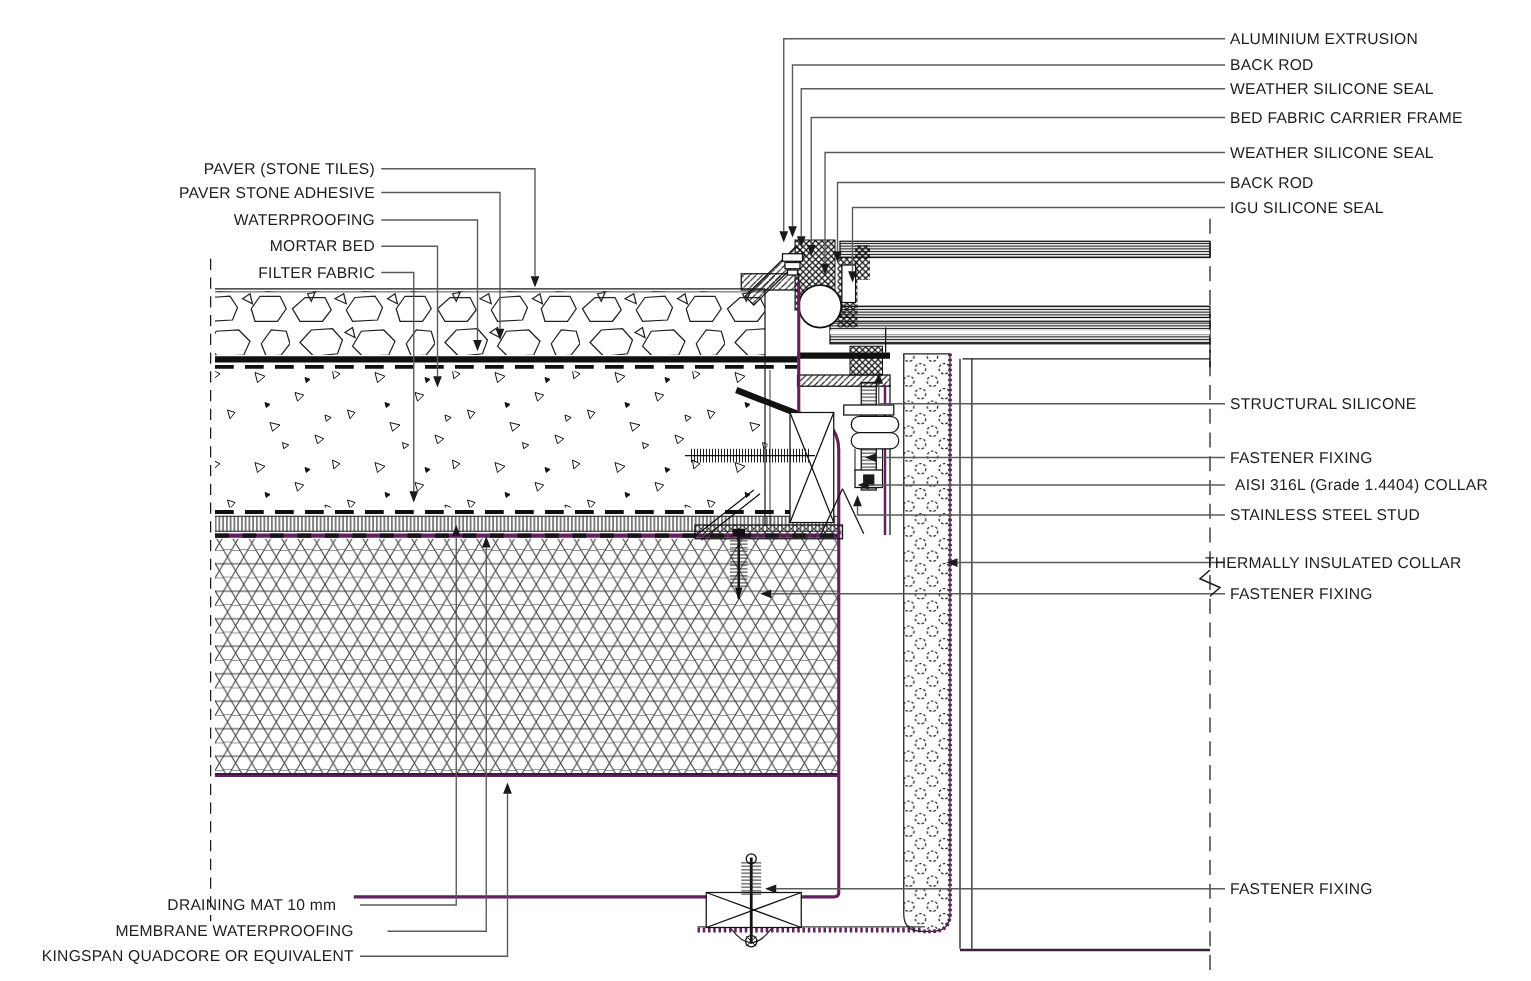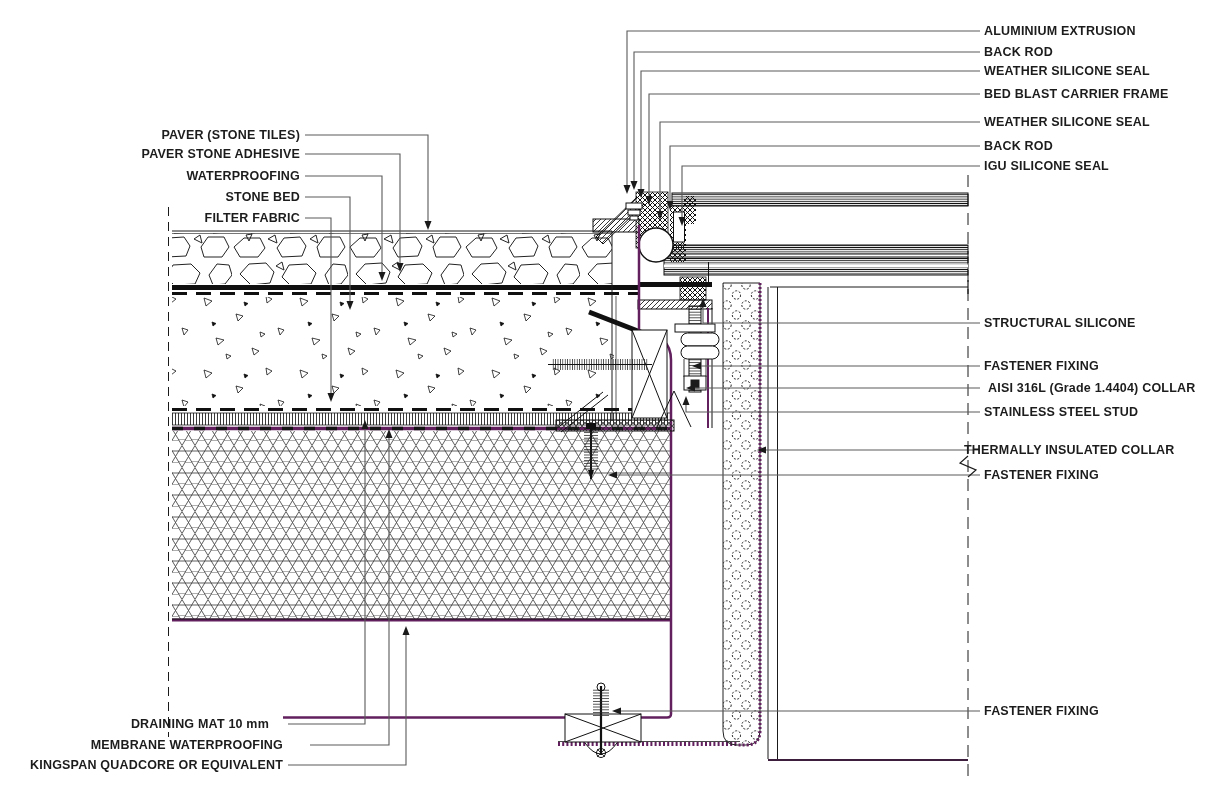--- a/index.html
+++ b/index.html
@@ -1,20 +1,20 @@
 <!DOCTYPE html>
 <html><head>
 <meta charset="utf-8">
 <style>
   html,body{margin:0;padding:0;background:#ffffff;}
   #canvas{position:relative;width:1225px;height:785px;background:#fff;overflow:hidden;
           font-family:"Liberation Sans", sans-serif;}
   svg{position:absolute;left:0;top:0;}
   .lbl{position:absolute;font-size:12.5px;line-height:14px;color:#1c1c1c;
-       white-space:nowrap;letter-spacing:.2px;font-weight:bold;}
+       white-space:nowrap;letter-spacing:.2px;}
   .lbl.la-r{text-align:left;}
   .lbl.la-l{text-align:left;}
 </style>
 </head>
 <body>
 
 <div id="canvas">
 
 <svg width="1225" height="785" viewBox="0 0 1225 785">
   <defs>
@@ -255,31 +255,31 @@
     <polygon points="617,471.5 617,478.5 608,475"></polygon>
     <polygon points="621,707.5 621,714.5 612,711"></polygon>
   </g>
 
   <path d="M968,456 L960,463 L976,470 L968,477" fill="none" stroke="#1a1a1a" stroke-width="1.2"></path>
 </svg>
 
 <div class="lbl la-r" style="right:925px;top:128px">PAVER (STONE TILES)</div>
 <div class="lbl la-r" style="right:925px;top:147px">PAVER STONE ADHESIVE</div>
 <div class="lbl la-r" style="right:925px;top:169px">WATERPROOFING</div>
-<div class="lbl la-r" style="right:925px;top:190px">STONE BED</div>
+<div class="lbl la-r" style="right:925px;top:190px">MORTAR BED</div>
 <div class="lbl la-r" style="right:925px;top:211px">FILTER FABRIC</div>
 
 <div class="lbl la-r" style="right:956px;top:717px">DRAINING MAT 10 mm</div>
 <div class="lbl la-r" style="right:942px;top:738px">MEMBRANE WATERPROOFING</div>
 <div class="lbl la-r" style="right:942px;top:758px">KINGSPAN QUADCORE OR EQUIVALENT</div>
 
 <div class="lbl la-l" style="left:984px;top:24px">ALUMINIUM EXTRUSION</div>
 <div class="lbl la-l" style="left:984px;top:45px">BACK ROD</div>
 <div class="lbl la-l" style="left:984px;top:64px">WEATHER SILICONE SEAL</div>
-<div class="lbl la-l" style="left:984px;top:87px">BED BLAST CARRIER FRAME</div>
+<div class="lbl la-l" style="left:984px;top:87px">BED FABRIC CARRIER FRAME</div>
 <div class="lbl la-l" style="left:984px;top:115px">WEATHER SILICONE SEAL</div>
 <div class="lbl la-l" style="left:984px;top:139px">BACK ROD</div>
 <div class="lbl la-l" style="left:984px;top:159px">IGU SILICONE SEAL</div>
 
 <div class="lbl la-l" style="left:984px;top:316px">STRUCTURAL SILICONE</div>
 <div class="lbl la-l" style="left:984px;top:359px">FASTENER FIXING</div>
 <div class="lbl la-l" style="left:988px;top:381px">AISI 316L (Grade 1.4404) COLLAR</div>
 <div class="lbl la-l" style="left:984px;top:405px">STAINLESS STEEL STUD</div>
 <div class="lbl la-l" style="left:964px;top:443px">THERMALLY INSULATED COLLAR</div>
 <div class="lbl la-l" style="left:984px;top:468px">FASTENER FIXING</div>

